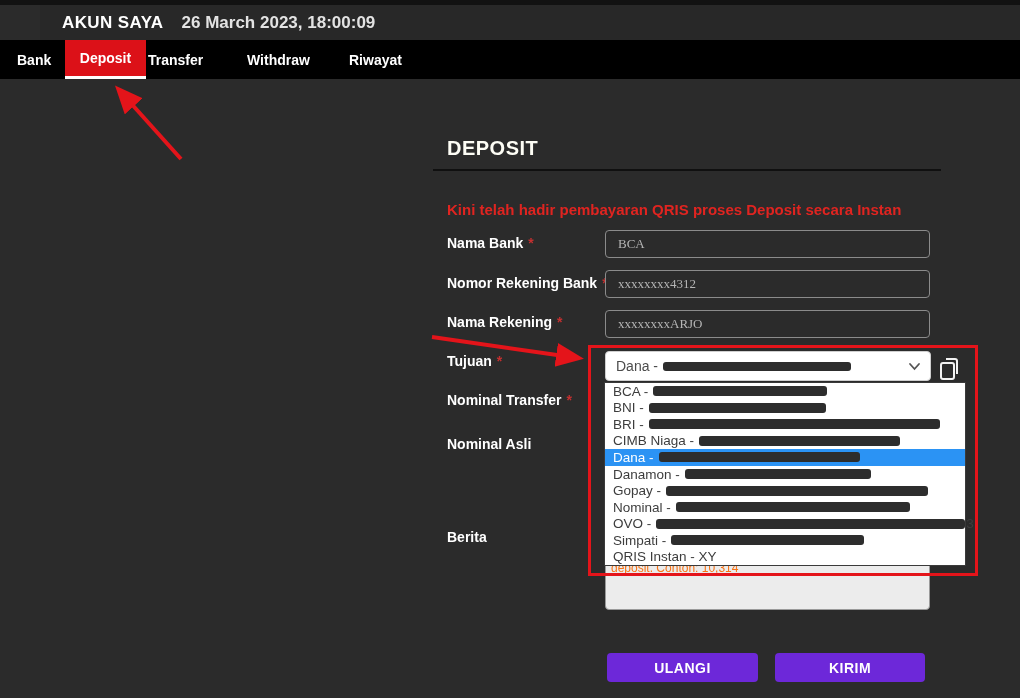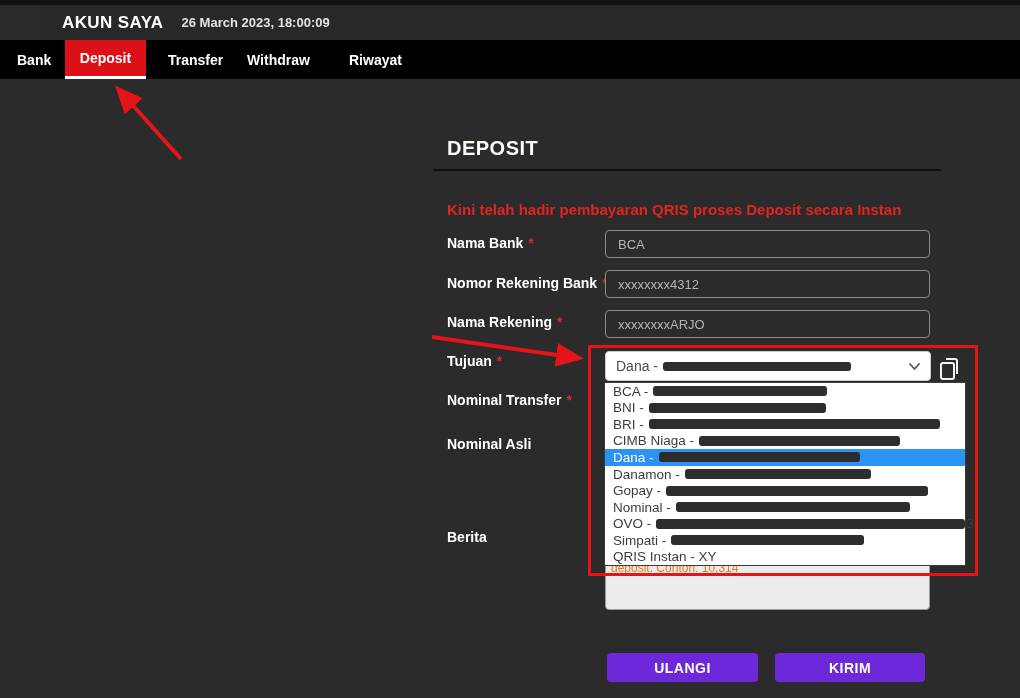--- a/index.html
+++ b/index.html
@@ -9,44 +9,44 @@
     background:#2b2b2b;
     font-family:"Liberation Sans", sans-serif;
   }
   
   .top-strip { position:absolute; top:0; left:0; width:1020px; height:5px; background:#121212; }
   .app-header {
     position:absolute; top:5px; left:0; width:1020px; height:35px;
     background:#282828; display:flex; align-items:center;margin-left:40px;
   }
   .brand { margin-left:22px; color:#ffffff; font-size:17px; font-weight:bold; letter-spacing:.4px; }
-  .datetime { margin-left:18px; color:#e3e3e3; font-size:13px; font-weight:600; }
+  .datetime { margin-left:18px; color:#e3e3e3; font-size:17px; font-weight:600; }
   
   .nav { position:absolute; top:40px; left:0; width:1020px; height:39px; background:#000; }
   .tab {
     position:absolute; top:0; height:39px; display:flex; align-items:center;
     color:#fff; font-size:14px; font-weight:bold; cursor:pointer;
   }
   .tab-bank     { left:17px; }
   .tab-deposit  { left:65px; width:81px; justify-content:center;
                   background:#dc1118; border-bottom:3px solid #ffffff; }
-  .tab-transfer { left:168px;text-align:right; }
+  .tab-transfer { left:148px;text-align:right; }
   .tab-withdraw { left:247px; }
   .tab-riwayat  { left:349px; }
   
   .page-title { position:absolute; left:447px; top:137px; color:#fdfdf5; font-size:20px; font-weight:bold; letter-spacing:.5px; }
   .title-rule { position:absolute; left:433px; top:169px; width:508px; height:2px; background:#101010; }
   .notice { position:absolute; left:447px; top:201px; color:#e02420; font-size:15px; font-weight:bold; }
   .f-label { position:absolute; left:447px; color:#ffffff; font-size:14px; font-weight:bold; white-space:nowrap; }
   .req { color:#c43030; margin-left:5px; font-weight:bold; }
   .f-input {
     position:absolute; left:605px; width:325px; height:28px;
     background:#2b2b2b; border:1px solid #8b8b8b; border-radius:4px;
     color:#b5b5b5; font-size:13px; padding:0 12px;
-    font-family:Liberation Sans, sans-serif;
+    font-family:Liberation Serif, serif;
   }
   
   .select-box {
     position:absolute; left:605px; top:351px; width:326px; height:30px;
     background:#ffffff; border:1px solid #cfcfcf; border-radius:4px;
     display:flex; align-items:center; padding:0 10px;
     color:#4c4c4c; font-size:14px; z-index:3; cursor:pointer;
   }
   .chevron { position:absolute; right:9px; top:8px; }
   .bar { display:inline-block; height:10px; background:#2d2d2d; border-radius:3px; margin-left:5px; flex:none; }

